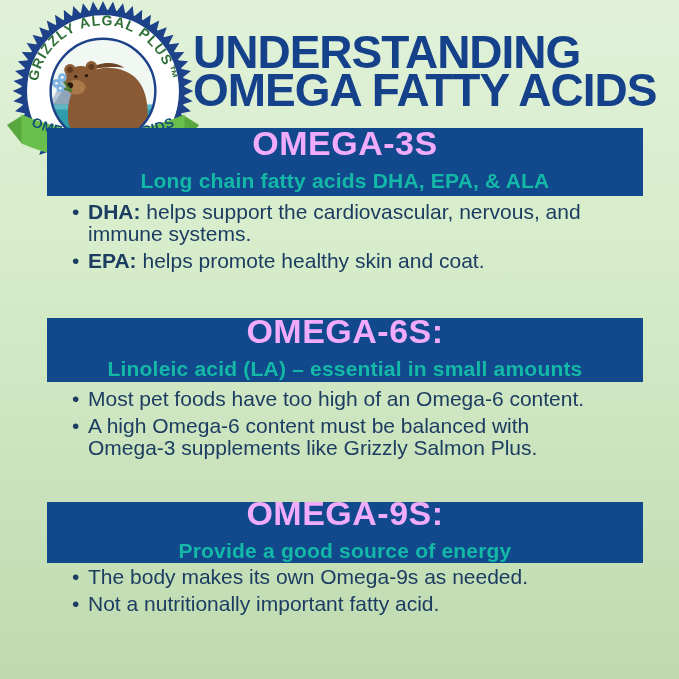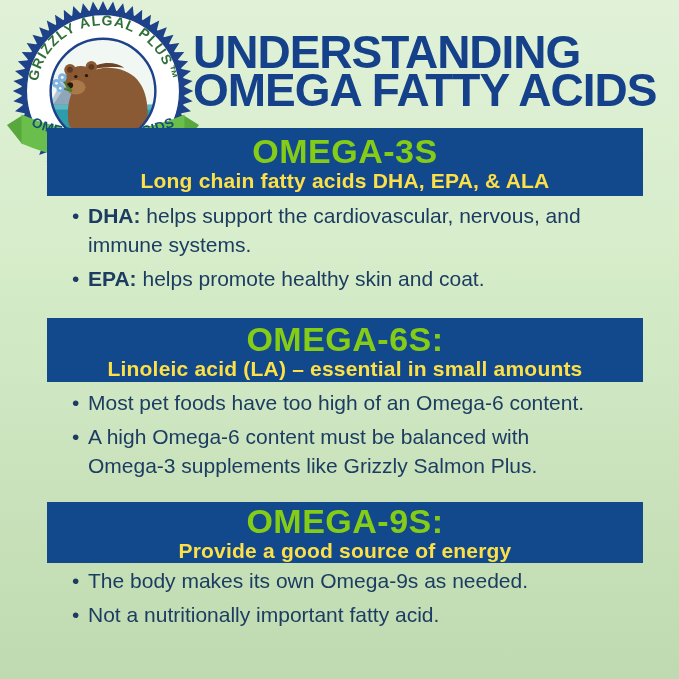--- a/index.html
+++ b/index.html
@@ -15,29 +15,29 @@
   }
   .band{
     position:absolute;left:47px;width:596px;background:#11498c;
     display:flex;flex-direction:column;align-items:center;justify-content:center;
   }
   .band1{top:128px;height:68px;}
   .band2{top:318px;height:64px;}
   .band3{top:502px;height:61px;}
   .band h2{
     margin:0;font-size:34px;line-height:36px;font-weight:bold;
-    color:#84cc16;letter-spacing:.5px;
+    color:#f0abfc;letter-spacing:.5px;
   }
   .band p{
-    margin:0;font-size:21px;line-height:23px;font-weight:bold;
-    color:#fde047;letter-spacing:.2px;
+    margin:8px;font-size:21px;line-height:23px;font-weight:bold;
+    color:#14b8a6;letter-spacing:.2px;
   }
   .bullets{
     position:absolute;left:71px;width:564px;margin:0;padding:0;list-style:none;
-    color:#1c3d61;font-size:21px;line-height:29px;
+    color:#1c3d61;font-size:21px;line-height:22px;
   }
   .bullets.l1{top:201px;}
   .bullets.l2{top:388px;}
   .bullets.l3{top:566px;}
   .bullets li{position:relative;padding-left:17px;margin:0 0 5px 0;}
   .bullets li::before{content:"\2022";position:absolute;left:1px;top:0;}
   .bullets li b{font-weight:bold;}
   .bullets li span{white-space:pre-line;}
   .logo{position:absolute;left:6px;top:-2px;}
 </style>

